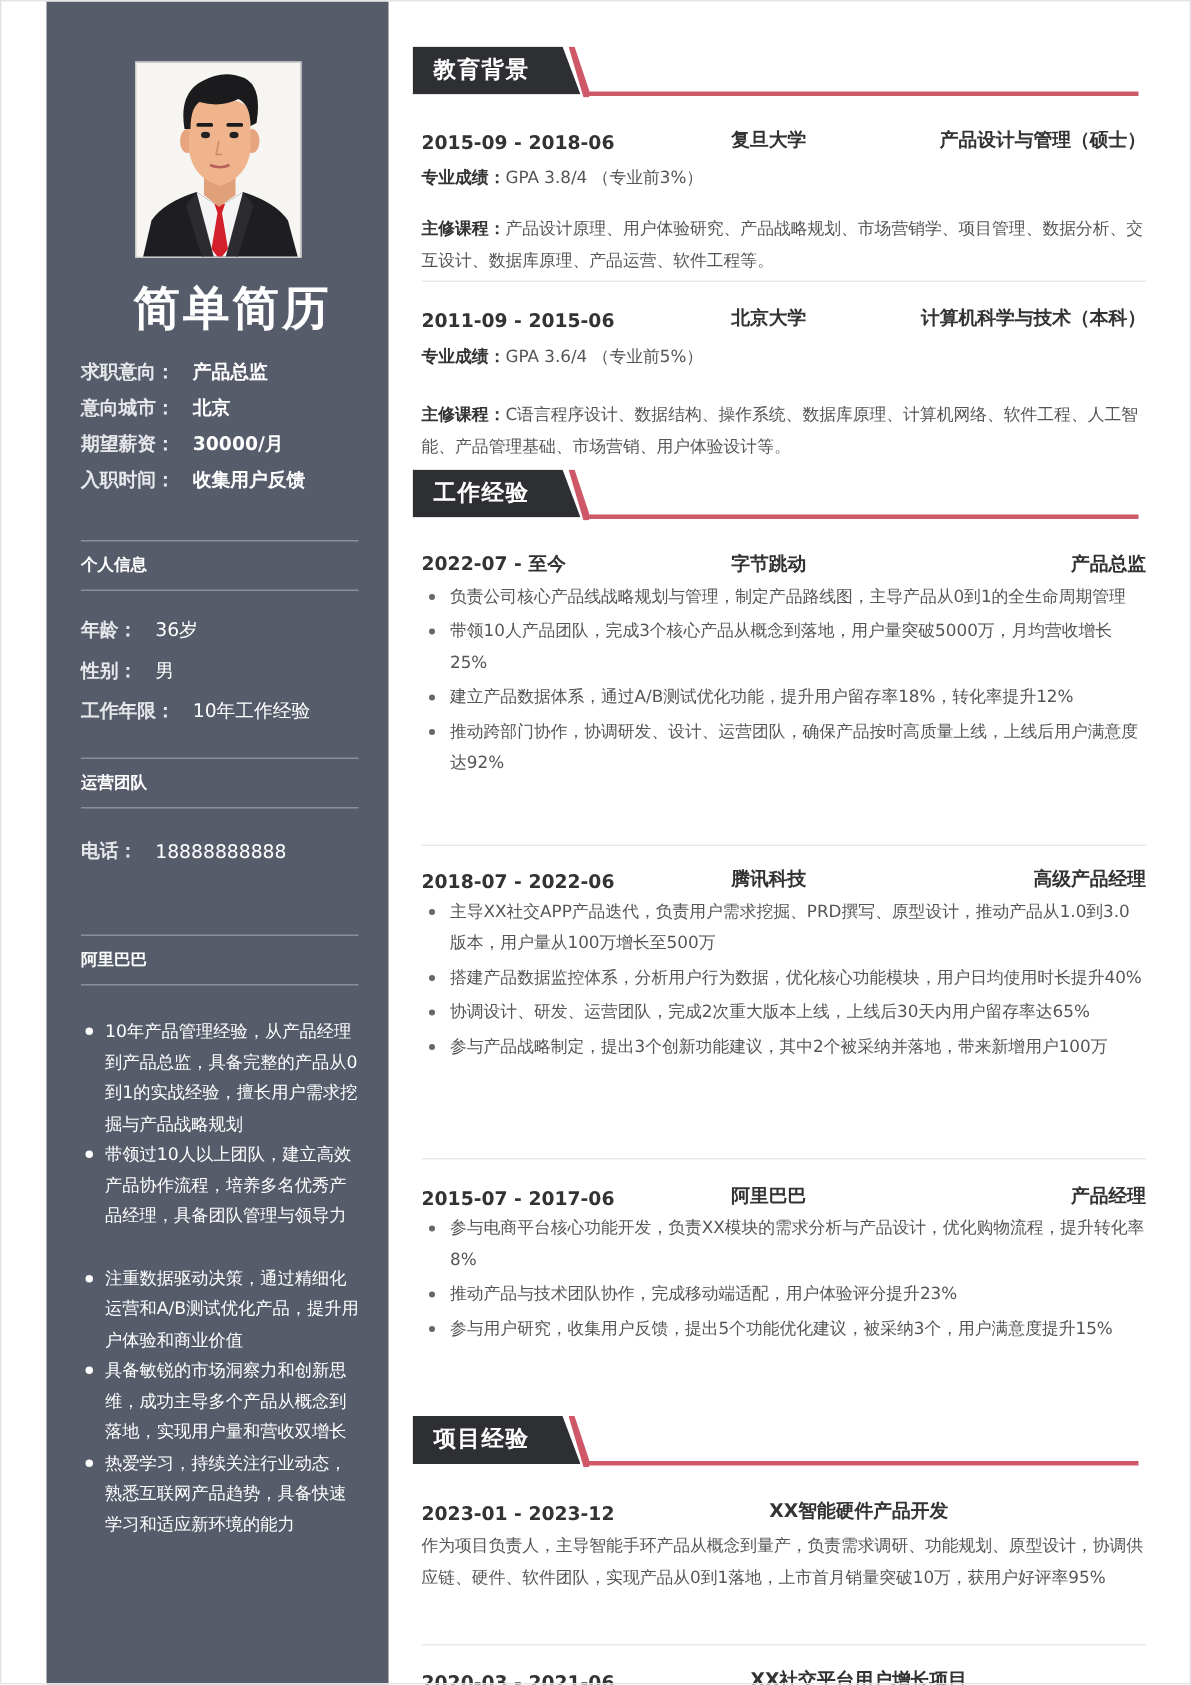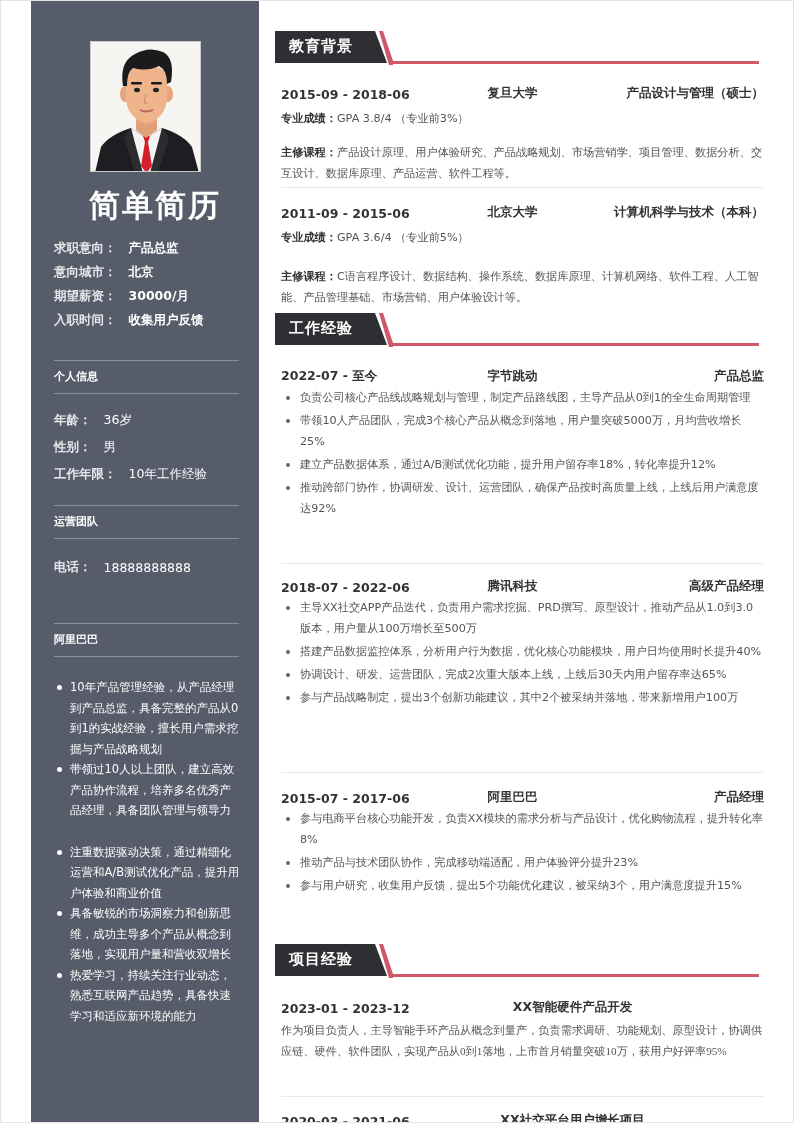--- a/index.html
+++ b/index.html
@@ -234,21 +234,21 @@
     </div>
   <div class="stripe"></div>
   <div class="line"></div>
 </div>
 
 <div class="entry" style="top:996px;">
   <div class="row proj">
     <span class="c1">2023-01 - 2023-12</span>
     <span class="c2">XX智能硬件产品开发</span>
   </div>
-  <p style="margin-top:4px;font-family:Liberation Serif, serif;">作为项目负责人，主导智能手环产品从概念到量产，负责需求调研、功能规划、原型设计，协调供应链、硬件、软件团队，实现产品从0到1落地，上市首月销量突破10万，获用户好评率95%</p>
+  <p style="margin-top:4px;">作为项目负责人，主导智能手环产品从概念到量产，负责需求调研、功能规划、原型设计，协调供应链、硬件、软件团队，实现产品从0到1落地，上市首月销量突破10万，获用户好评率95%</p>
 </div>
 <div class="sep" style="top:1096px;"></div>
 
 <div class="entry" style="top:1109px;">
   <div class="row proj">
     <span class="c1">2020-03 - 2021-06</span>
     <span class="c2">XX社交平台用户增长项目</span>
   </div>
 </div>
 

